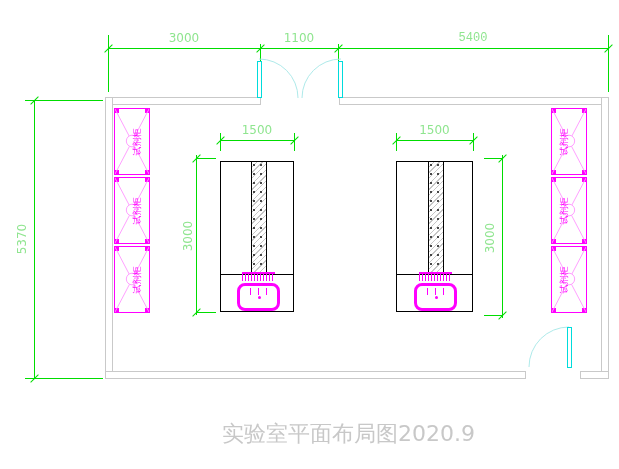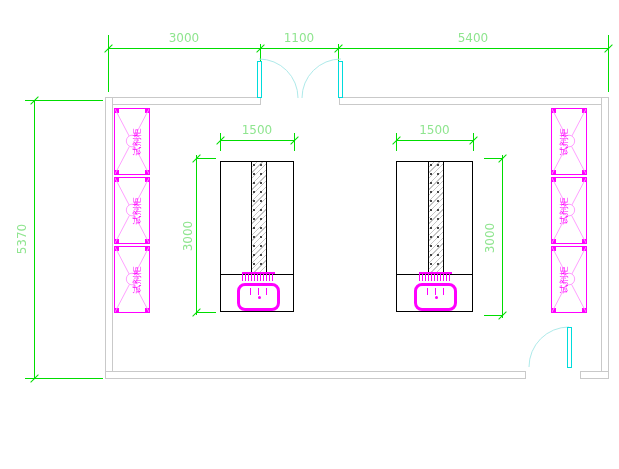--- a/index.html
+++ b/index.html
@@ -60,21 +60,21 @@
     <div class="vline" style="left:108px;top:35px;height:57px;"></div>
     <div class="vline" style="left:260px;top:44px;height:18px;"></div>
     <div class="vline" style="left:338px;top:44px;height:18px;"></div>
     <div class="vline" style="left:608px;top:35px;height:57px;"></div>
     <div class="tick" style="left:103px;top:48px;"></div>
     <div class="tick" style="left:255px;top:48px;"></div>
     <div class="tick" style="left:333px;top:48px;"></div>
     <div class="tick" style="left:603px;top:48px;"></div>
     <div class="dimtxt" style="left:108px;top:32px;width:152px;">3000</div>
     <div class="dimtxt" style="left:260px;top:32px;width:78px;">1100</div>
-    <div class="dimtxt" style="left:338px;top:32px;width:270px;">5400</div>
+    <div class="dimtxt" style="left:338px;top:32px;width:270px;font-family:Liberation Mono, monospace;">5400</div>
   </div>
 
   <div>
     <div class="vline" style="left:34px;top:100px;height:278px;"></div>
     <div class="hline" style="left:25px;top:100px;width:78px;"></div>
     <div class="hline" style="left:25px;top:378px;width:78px;"></div>
     <div class="tick" style="left:29px;top:100px;"></div>
     <div class="tick" style="left:29px;top:378px;"></div>
     <div class="dimtxt vtxt" style="left:0px;top:233px;width:44px;">5370</div>
   </div>
@@ -187,14 +187,15 @@
 
   <svg width="619" height="469" style="position:absolute;left:0;top:0;pointer-events:none;" viewBox="0 0 619 469">
     <path d="M259,59 A39,39 0 0 1 298,98" fill="none" stroke="var(--door-arc)" stroke-width="1"></path>
     <path d="M341,59 A39,39 0 0 0 302,98" fill="none" stroke="var(--door-arc)" stroke-width="1"></path>
     <path d="M569,327 A40,40 0 0 0 529,367" fill="none" stroke="var(--door-arc)" stroke-width="1"></path>
   </svg>
   <div class="leaf" style="left:257px;top:61px;height:37px;"></div>
   <div class="leaf" style="left:338px;top:61px;height:37px;"></div>
   <div class="leaf" style="left:567px;top:327px;height:41px;"></div>
 
+  <div id="title">实验室平面布局图2020.9</div>
 
 </div>
 
 </body></html>

